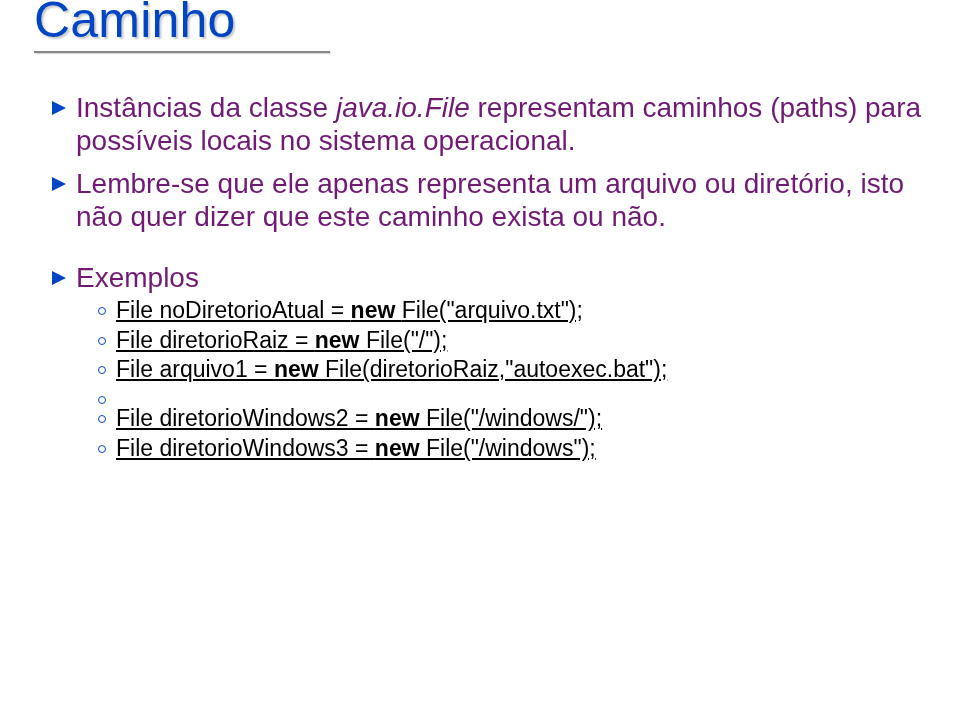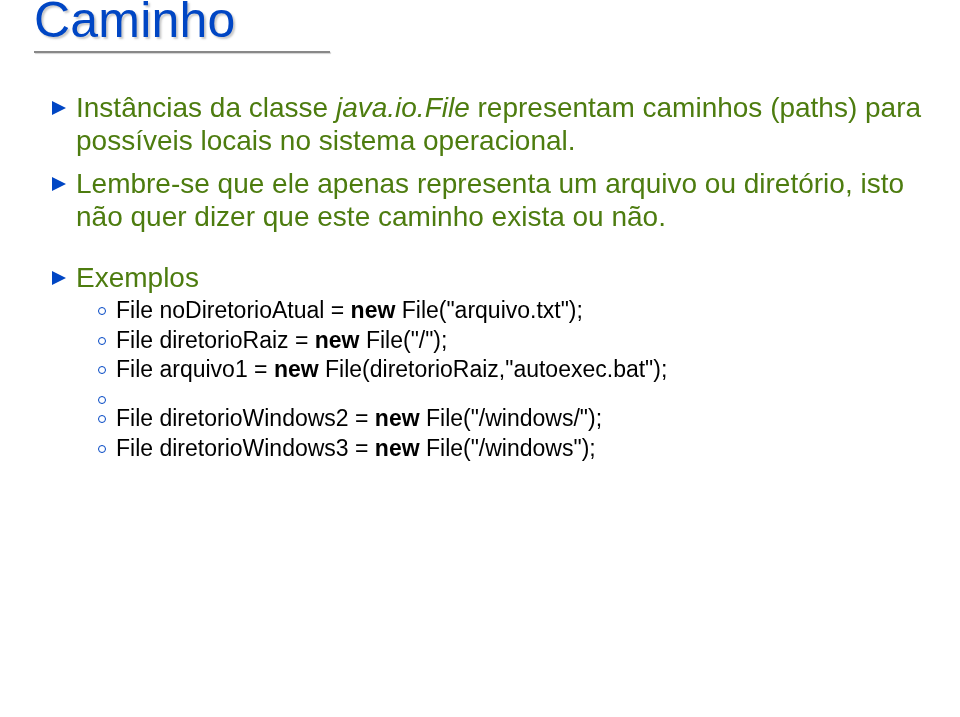--- a/index.html
+++ b/index.html
@@ -43,26 +43,27 @@
   .bullet-l1 .arrow {
     flex: 0 0 auto;
     width: 18px;
     margin-top: 10px;
     margin-right: 6px;
     color: #0046c4;
   }
   .bullet-l1 .text {
     font-size: 28px;
     line-height: 1.18;
-    color: #4d7c0f;
+    color: #701a75;
   }
   .italic { font-style: italic; }
   .sublist {
     margin-left: 46px;
     margin-bottom: 16px;
+    text-decoration: underline;
   }
   .bullet-l2 {
     display: flex;
     align-items: flex-start;
     margin-bottom: 0px;
   }
   .bullet-l2 .ring {
     flex: 0 0 auto;
     width: 8px;
     height: 8px;

